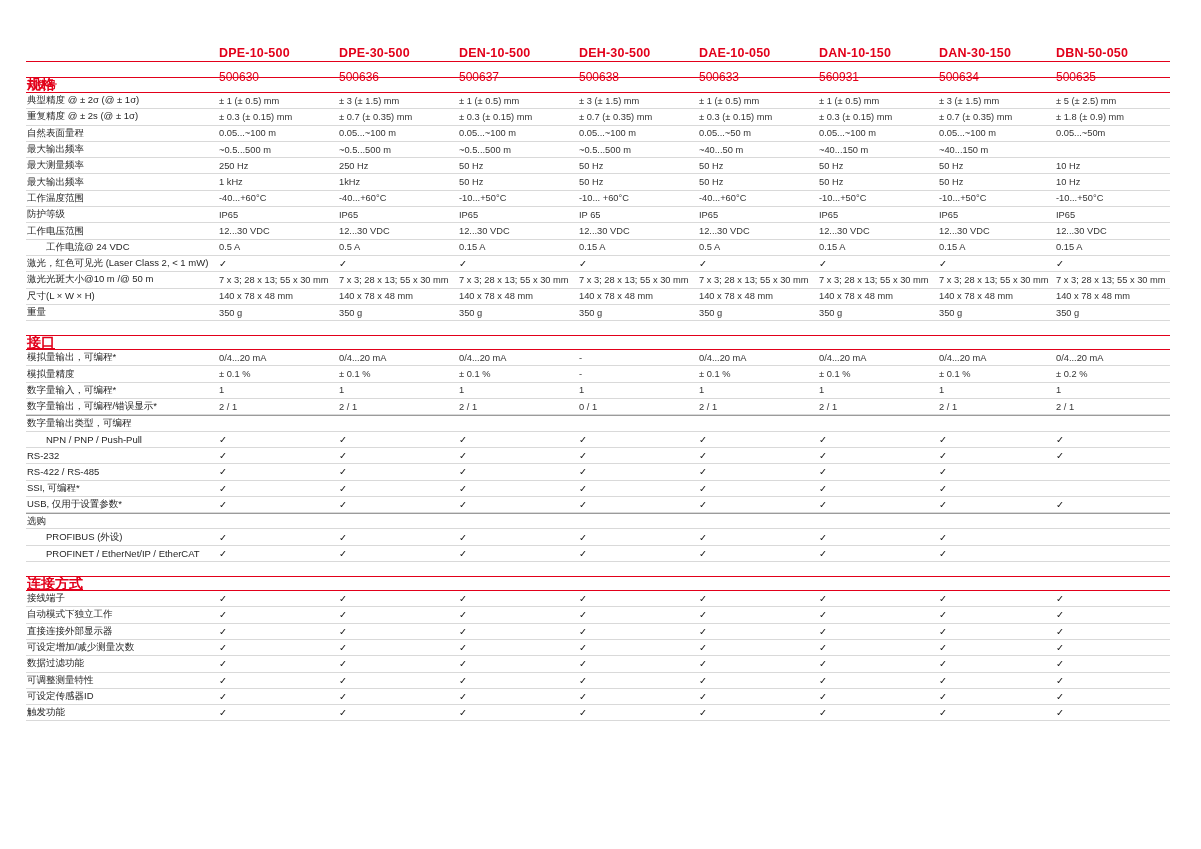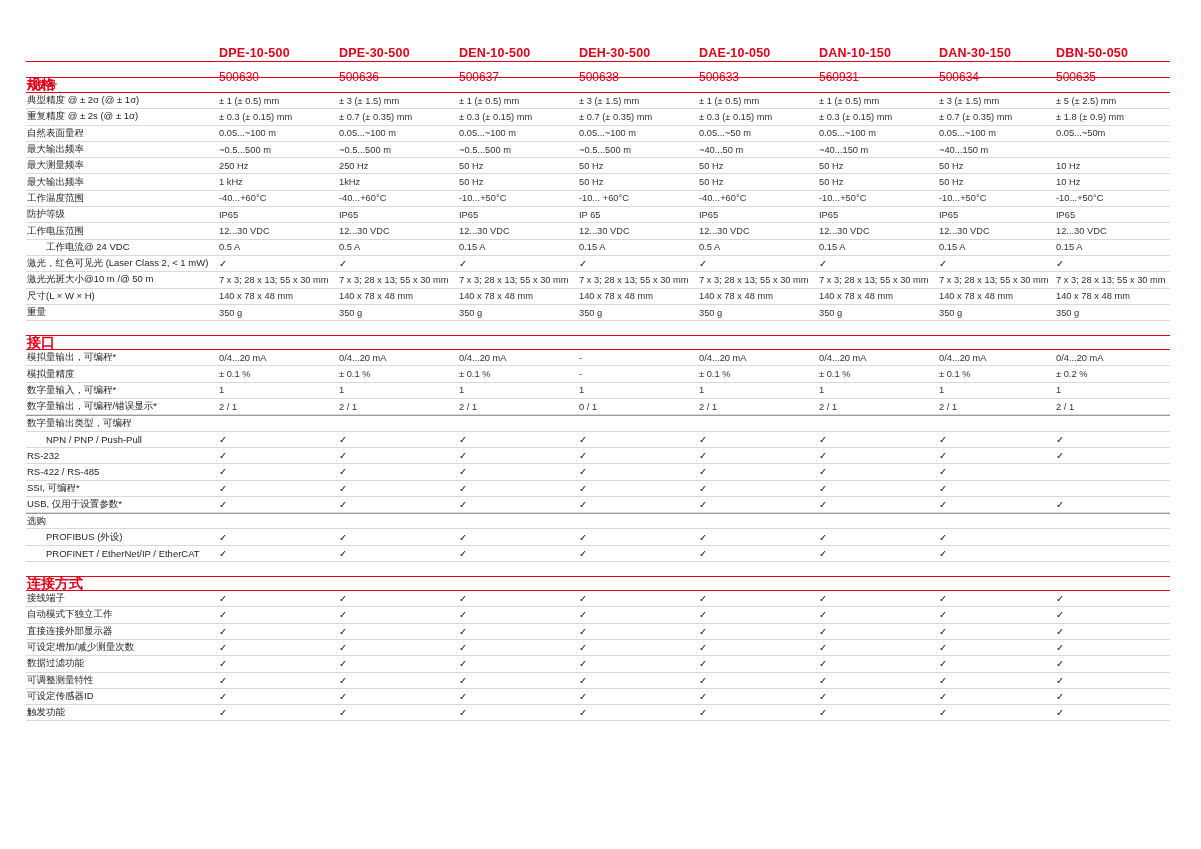--- a/index.html
+++ b/index.html
@@ -26,21 +26,21 @@
   .r-products{height:18px;border-bottom:1px solid var(--red);}
   .r-products .cell{font-weight:bold;color:var(--red);font-size:12.5px;letter-spacing:.2px;}
   .r-order{height:16px;border-bottom:1px solid var(--red);}
   .r-order .cell{color:var(--red);font-size:12px;}
   .r-order .label{font-weight:bold;font-size:10px;margin-top:16px;}
   .section-header{
     height:15px;border-bottom:1px solid var(--red);
     color:var(--red);font-weight:bold;font-size:14px;
     display:flex;align-items:center;padding-left:1px;
   }
-  .section-header.gap{margin-top:14px;border-top:1px solid var(--red);}
+  .section-header.gap{margin-top:14px;border-top:1px solid var(--red);text-decoration:underline;}
   .r-data{height:16.3px;border-bottom:1px solid var(--row-line);font-size:9.3px;color:var(--text);}
   .r-data .label{color:var(--label);font-size:9.5px;}
   .r-data.subheader{border-top:1px solid var(--sub-line);}
   .label.indent{padding-left:20px;}
   .cell.check{font-size:9.5px;color:#222222;}
 </style>
 </head>
 <body>
 
 <div class="table">

